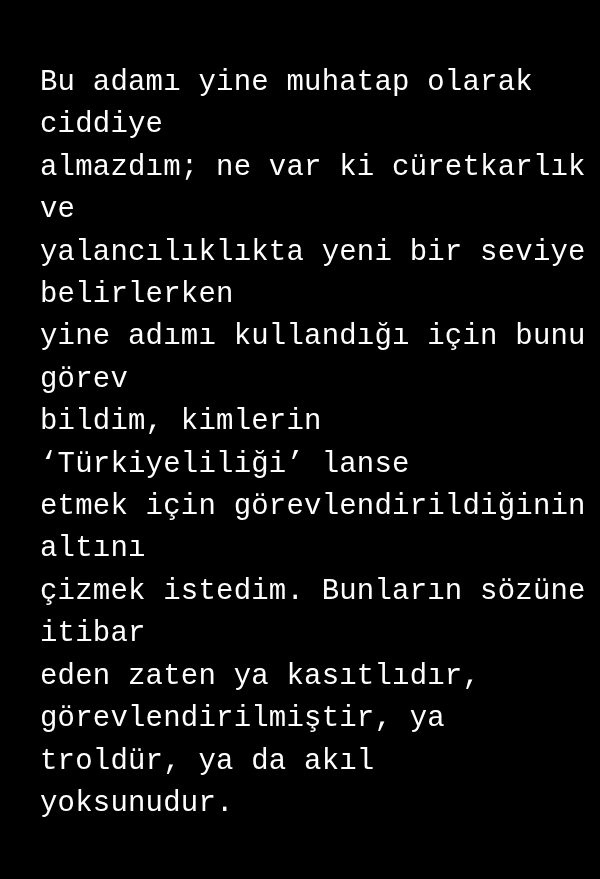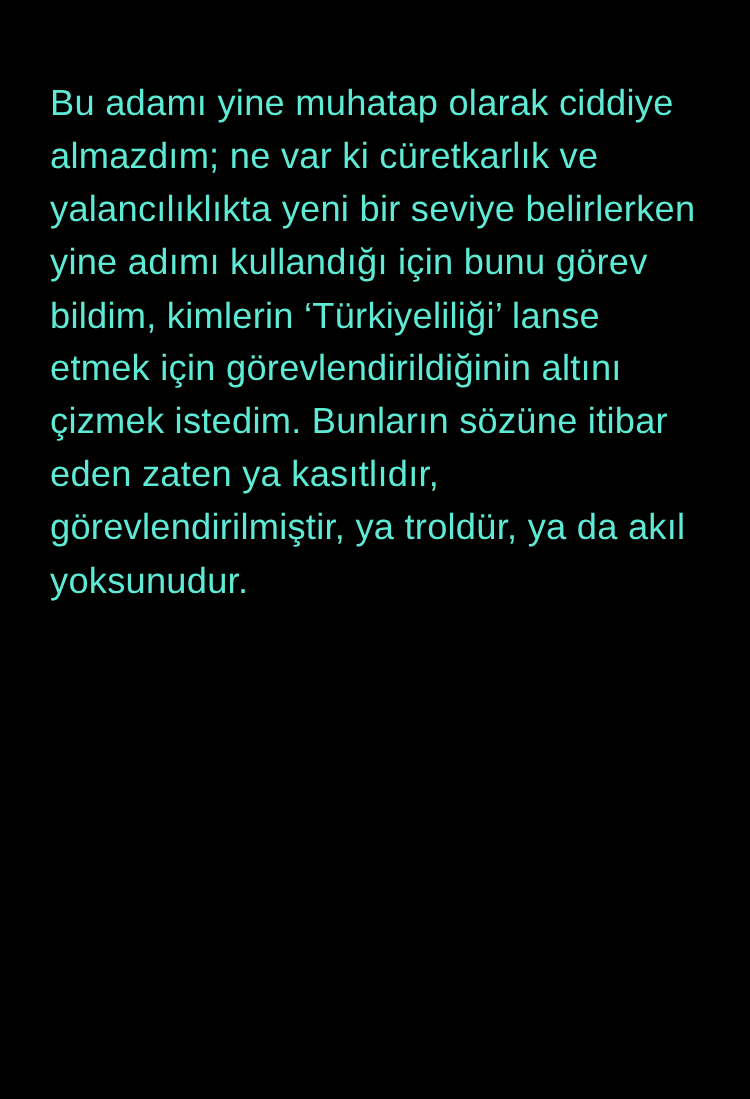--- a/index.html
+++ b/index.html
@@ -28,21 +28,21 @@
     white-space: pre-line;
   }
   .para + .para {
     margin-top: 42.4px;
   }
 </style>
 </head>
 <body>
 
 <main class="screen" style="background: rgb(0, 0, 0);">
-  <article class="post" style="color: #5eead4;">
+  <article class="post" style="color: #ffffff; font-family: Liberation Mono, monospace;">
     <p class="para">Bu adamı yine muhatap olarak ciddiye
 almazdım; ne var ki cüretkarlık ve
 yalancılıklıkta yeni bir seviye belirlerken
 yine adımı kullandığı için bunu görev
 bildim, kimlerin ‘Türkiyeliliği’ lanse
 etmek için görevlendirildiğinin altını
 çizmek istedim. Bunların sözüne itibar
 eden zaten ya kasıtlıdır,
 görevlendirilmiştir, ya troldür, ya da akıl
 yoksunudur.</p>

